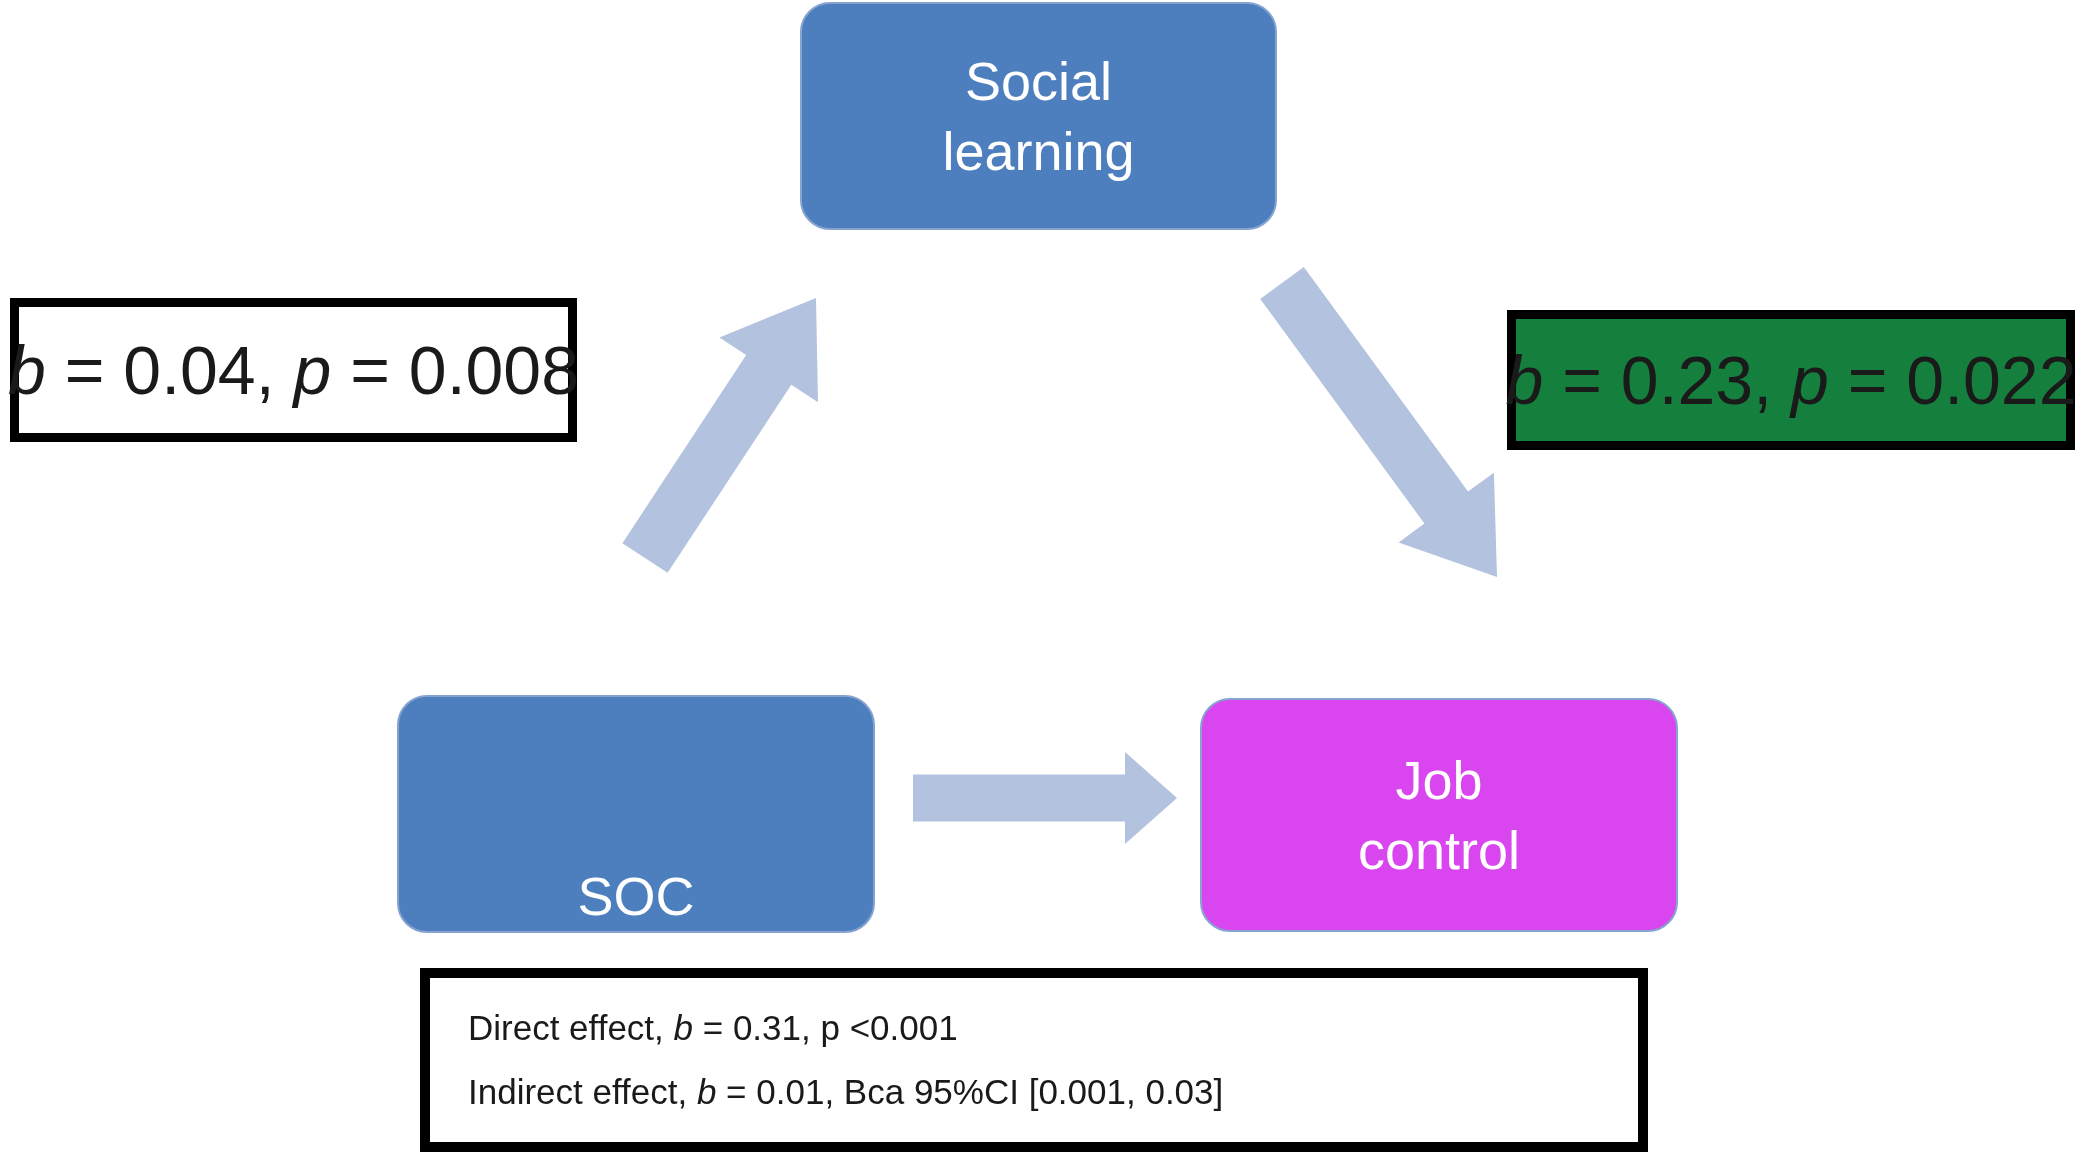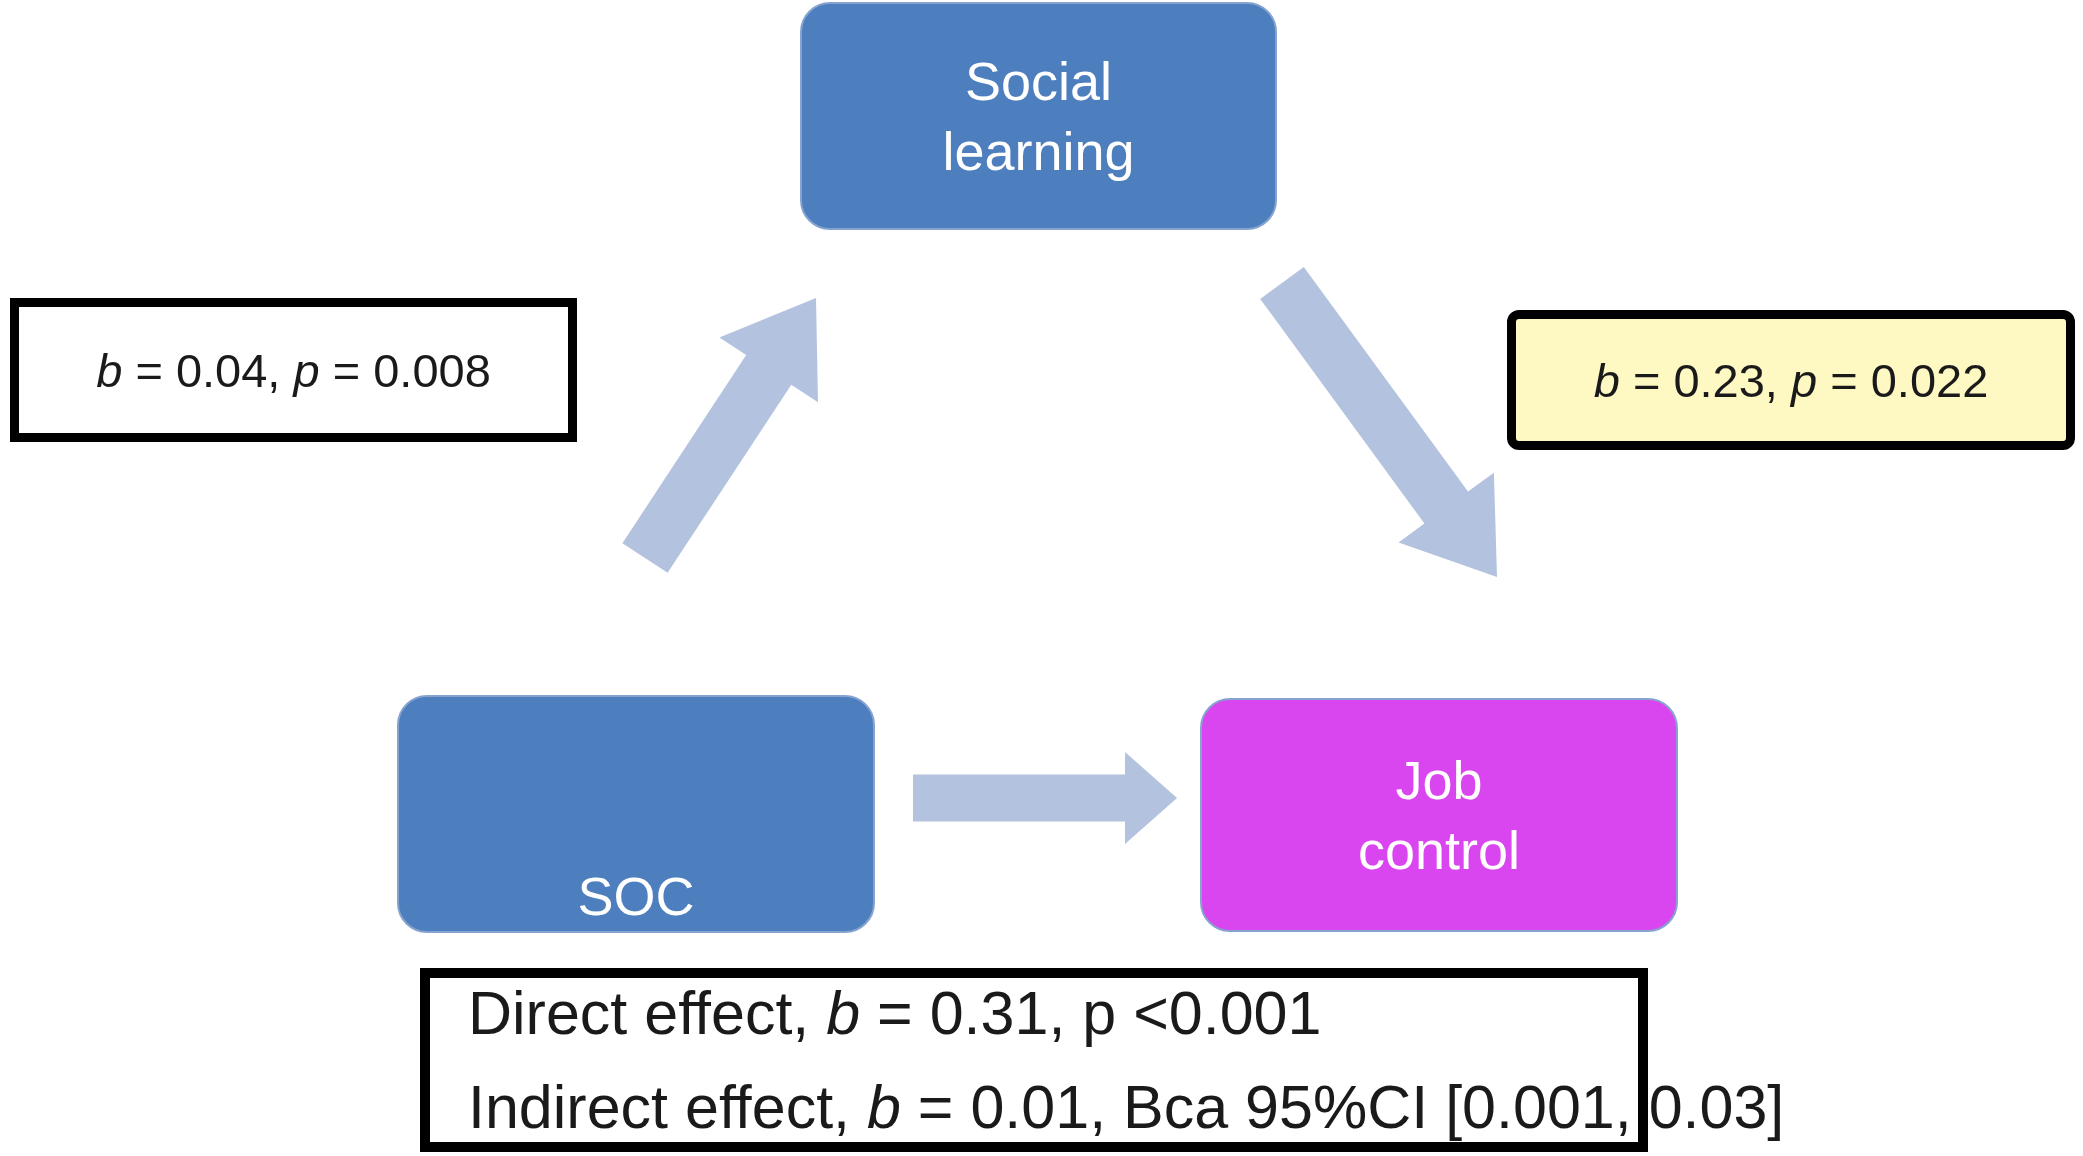--- a/index.html
+++ b/index.html
@@ -12,29 +12,29 @@
     position:absolute;box-sizing:border-box;border-radius:30px;
     display:flex;align-items:center;justify-content:center;text-align:center;
     font-size:54px;line-height:1.3;border:2px solid transparent;
   }
   .node-social{left:800px;top:2px;width:477px;height:228px;}
   .node-soc{left:397px;top:695px;width:478px;height:238px;}
   .node-job{left:1200px;top:698px;width:478px;height:234px;}
   .plabel{
     position:absolute;box-sizing:border-box;border:9px solid #000;
     display:flex;align-items:center;justify-content:center;
-    font-size:47px;white-space:nowrap;
+    font-size:68px;white-space:nowrap;
   }
   .plabel-a{left:10px;top:298px;width:567px;height:144px;}
   .plabel-b{left:1507px;top:310px;width:568px;height:140px;}
   .effects-box{
     position:absolute;box-sizing:border-box;border:10px solid #000;
     left:420px;top:968px;width:1228px;height:184px;
     display:flex;flex-direction:column;justify-content:center;gap:24px;
-    padding:0 20px 0 38px;font-size:61px;white-space:nowrap;
+    padding:0 20px 0 38px;font-size:35px;white-space:nowrap;
   }
 </style>
 </head>
 <body>
 
 <div class="canvas">
 
   <svg class="arrows-layer" viewBox="0 0 2083 1156" xmlns="http://www.w3.org/2000/svg">
       <polygon points="667.6,572.8 791.3,384.7 818.0,402.3 816.0,298.0 719.4,337.4 746.2,355.0 622.4,543.2" fill="#b3c2de"></polygon>
       <polygon points="1260.2,298.9 1424.4,523.5 1398.6,542.4 1497.0,577.0 1493.9,472.8 1468.0,491.6 1303.8,267.1" fill="#b3c2de"></polygon>
@@ -50,21 +50,21 @@
   </div>
 
   <div class="node node-job" style="background-color: #d946ef; border-color: rgb(134, 163, 207); color: rgb(255, 255, 255);">
     <div>Job<br>control</div>
   </div>
 
   <div class="plabel plabel-a" style="background-color: rgb(255, 255, 255); border-color: rgb(0, 0, 0); color: rgb(26, 26, 26);">
     <span><span style="font-style: italic;">b</span><span> = 0.04, </span><span style="font-style: italic;">p</span><span> = 0.008</span></span>
   </div>
 
-  <div class="plabel plabel-b" style="background-color: #fef9c3; border-color: rgb(0, 0, 0); color: rgb(26, 26, 26); border-radius: 12px;">
+  <div class="plabel plabel-b" style="background-color: #15803d; border-color: rgb(0, 0, 0); color: rgb(26, 26, 26);">
     <span><span style="font-style: italic;">b</span><span> = 0.23, </span><span style="font-style: italic;">p</span><span> = 0.022</span></span>
   </div>
 
   <div class="effects-box" style="background-color: rgb(255, 255, 255); border-color: rgb(0, 0, 0); color: rgb(26, 26, 26);">
     <div><span>Direct effect, </span><span style="font-style: italic;">b</span><span> = 0.31, p &lt;0.001</span></div>
     <div><span>Indirect effect, </span><span style="font-style: italic;">b</span><span> = 0.01, Bca 95%CI [0.001, 0.03]</span></div>
   </div>
 
 </div>
 

